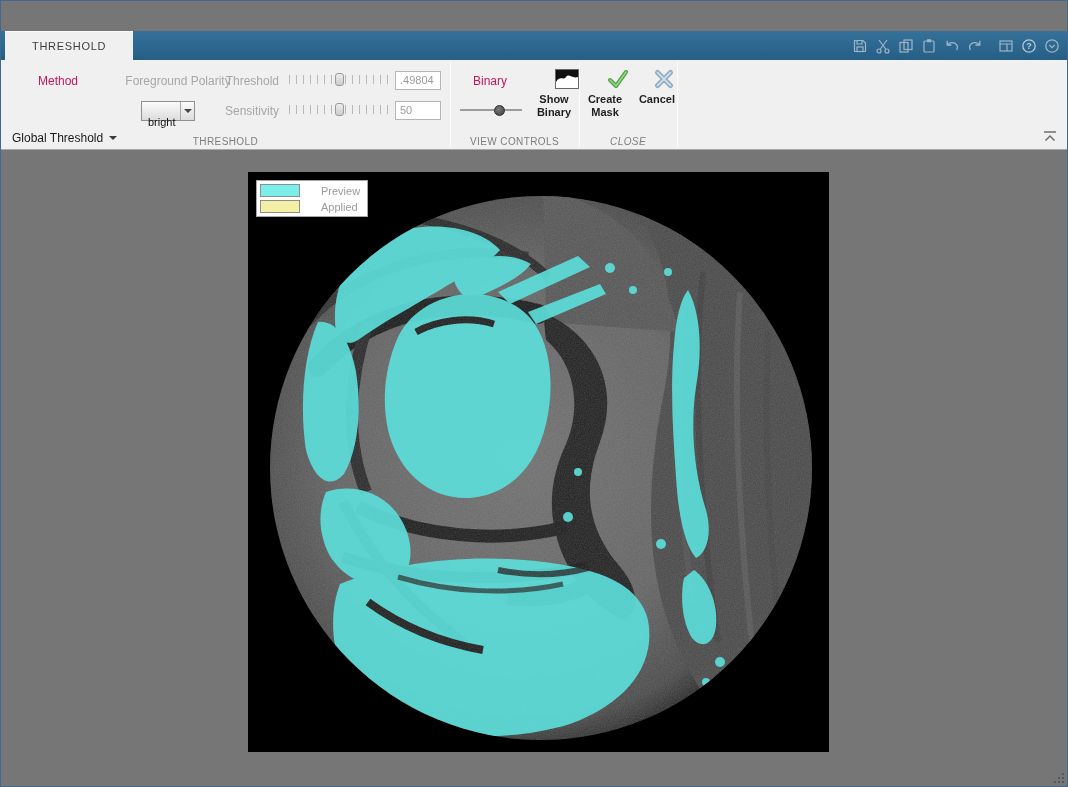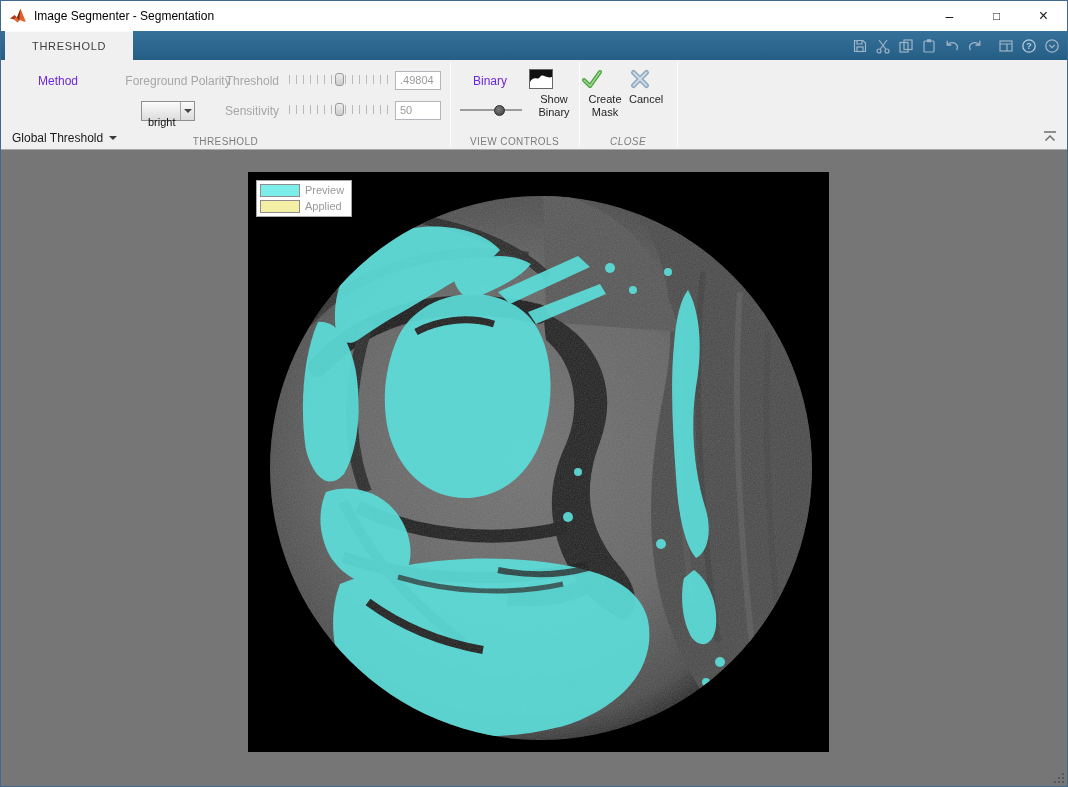--- a/index.html
+++ b/index.html
@@ -21,21 +21,21 @@
   .tab { height:29px; background:#f0f0f0; color:#3d3d3d; font-size:11px; letter-spacing:0.7px; padding:0 27px; display:flex; align-items:center; border-top:1px solid #fbfbfb; }
   .quick-icons { position:absolute; right:7px; top:0; height:29px; display:flex; align-items:center; gap:7px; }
   .qicon { width:16px; height:16px; opacity:0.8; }
   .qicon svg { display:block; width:16px; height:16px; }
   .qicon.gap { margin-left:8px; }
 
   
   .ribbon { position:absolute; top:59px; left:0; right:0; height:90px; background:#f0f0f0; border-bottom:1px solid #a9a9a9; }
   .vdiv { position:absolute; top:2px; bottom:2px; width:1px; background:#d6d6d6; border-right:1px solid #fcfcfc; }
   .sec-caption { position:absolute; bottom:2px; font-size:10px; color:#7d7d7d; text-align:center; letter-spacing:0.4px; }
-  .lbl { position:absolute; font-size:12px; color:#6d28d9; white-space:nowrap; }
+  .lbl { position:absolute; font-size:12px; color:#be185d; white-space:nowrap; }
   .lbl.dis { color:#a7a7a7; }
   .lbl.r { text-align:right; }
   .lbl.c { text-align:center; }
 
   .dd-flat { position:absolute; display:flex; align-items:center; font-size:12px; color:#1a1a1a; height:20px; padding:0 5px; cursor:default;margin-top:26px; }
   .caret { width:0; height:0; border-left:4px solid transparent; border-right:4px solid transparent; border-top:4px solid #3a3a3a; margin-left:6px; }
   .combo { position:absolute; height:20px; background:linear-gradient(#fbfbfb,#dcdcdc); border:1px solid #8f8f8f; display:flex; align-items:center; font-size:11px; color:#111; }
   .combo .txt { padding:0 4px 0 6px; flex:1;margin-top:22px; }
   .combo .cbtn { width:14px; height:100%; border-left:1px solid #a8a8a8; display:flex; align-items:center; justify-content:center; }
   .combo .cbtn .caret { margin:0; border-top-color:#444; }
@@ -43,54 +43,39 @@
   .tickslider { position:absolute; width:102px; height:15px; }
   .tickslider .ticks { position:absolute; left:0; right:0; top:3px; height:9px;
      background-image:repeating-linear-gradient(to right,#b9b9b9 0 1px,transparent 1px 7px); }
   .tickslider .thumb { position:absolute; top:1px; width:9px; height:13px; background:linear-gradient(#ececec,#cdcdcd); border:1px solid #9a9a9a; border-radius:3px; }
   .valbox { position:absolute; width:46px; height:19px; background:#fff; border:1px solid #b2b5b9; font-size:11px; color:#9b9b9b; line-height:17px; padding-left:4px; }
 
   .lineslider { position:absolute; width:62px; height:13px; }
   .lineslider .track { position:absolute; left:0; right:0; top:5px; height:2px; background:#9c9c9c; }
   .lineslider .knob { position:absolute; top:1px; width:11px; height:11px; border-radius:50%; background:radial-gradient(circle at 40% 35%, #7b7b7b, #3c3c3c); border:1px solid #2e2e2e; }
 
-  .big-btn { position:absolute; top:3px; height:66px; display:flex; flex-direction:column; align-items:flex-start; justify-content:flex-start; gap:2px; padding-top:4px; font-size:11px; color:#1f1f1f; text-align:center; line-height:1.15; cursor:default; }
+  .big-btn { position:absolute; top:3px; height:66px; display:flex; flex-direction:column; align-items:flex-end; justify-content:flex-start; gap:2px; padding-top:4px; font-size:11px; color:#1f1f1f; text-align:center; line-height:1.15; cursor:default;font-weight:bold; }
   .big-btn .bicon { height:24px; display:flex; align-items:center; }
 
   .collapse-btn { position:absolute; right:9px; bottom:5px; width:16px; height:14px; }
 
   
   .canvas { position:absolute; top:149px; left:0; right:0; bottom:0; background:#767676; overflow:hidden; }
   .image-frame { position:absolute; left:247px; top:22px; width:581px; height:580px; background:#000; }
   .legend { position:absolute; left:8px; top:8px; background:#fff; border:1px solid #a6a6a6; padding:3px 7px 3px 3px; display:flex; flex-direction:column; gap:3px; }
-  .legend-row { display:flex; align-items:flex-start; gap:5px; }
+  .legend-row { display:flex; align-items:center; gap:21px; }
   .swatch { width:40px; height:13px; border:1px solid #8d8d8d; }
   .legend-label { font-size:11px; color:#9a9a9a; }
   .grip { position:absolute; right:2px; bottom:2px; width:13px; height:13px; }
 </style>
 </head>
 <body>
 
 <div class="window">
 
-  <div class="titlebar">
-    <span class="app-icon">
-      <svg viewBox="0 0 18 16">
-        <path d="M1 10.5 L5.5 7 L8 9.5 L5 11.5 Z" fill="#b13a1e"></path>
-        <path d="M11.5 0.8 L8 9.5 L5 11.5 L8.5 14.5 L11 12 L14.5 13.5 L16.8 13.8 Z" fill="#e06327"></path>
-        <path d="M11.5 0.8 L8 9.5 L10.2 12.6 Z" fill="#7d2a10"></path>
-      </svg>
-    </span>
-    <span class="title-text">Image Segmenter - Segmentation</span>
-    <div class="win-btns">
-      <div class="win-btn">–</div>
-      <div class="win-btn max">□</div>
-      <div class="win-btn close">×</div>
-    </div>
-  </div>
 
   <div class="tabbar">
     <div class="tab">THRESHOLD</div>
     <div class="quick-icons">
       <span class="qicon">
         <svg viewBox="0 0 16 16" fill="none" stroke="#bac8d6" stroke-width="1.2">
           <path d="M2.5 2.5h8.5l2.5 2.5v8.5h-11z"></path>
             <path d="M5 2.5v3.5h5V2.5"></path>
             <rect x="5" y="9" width="6" height="4.5"></rect>
         </svg>

